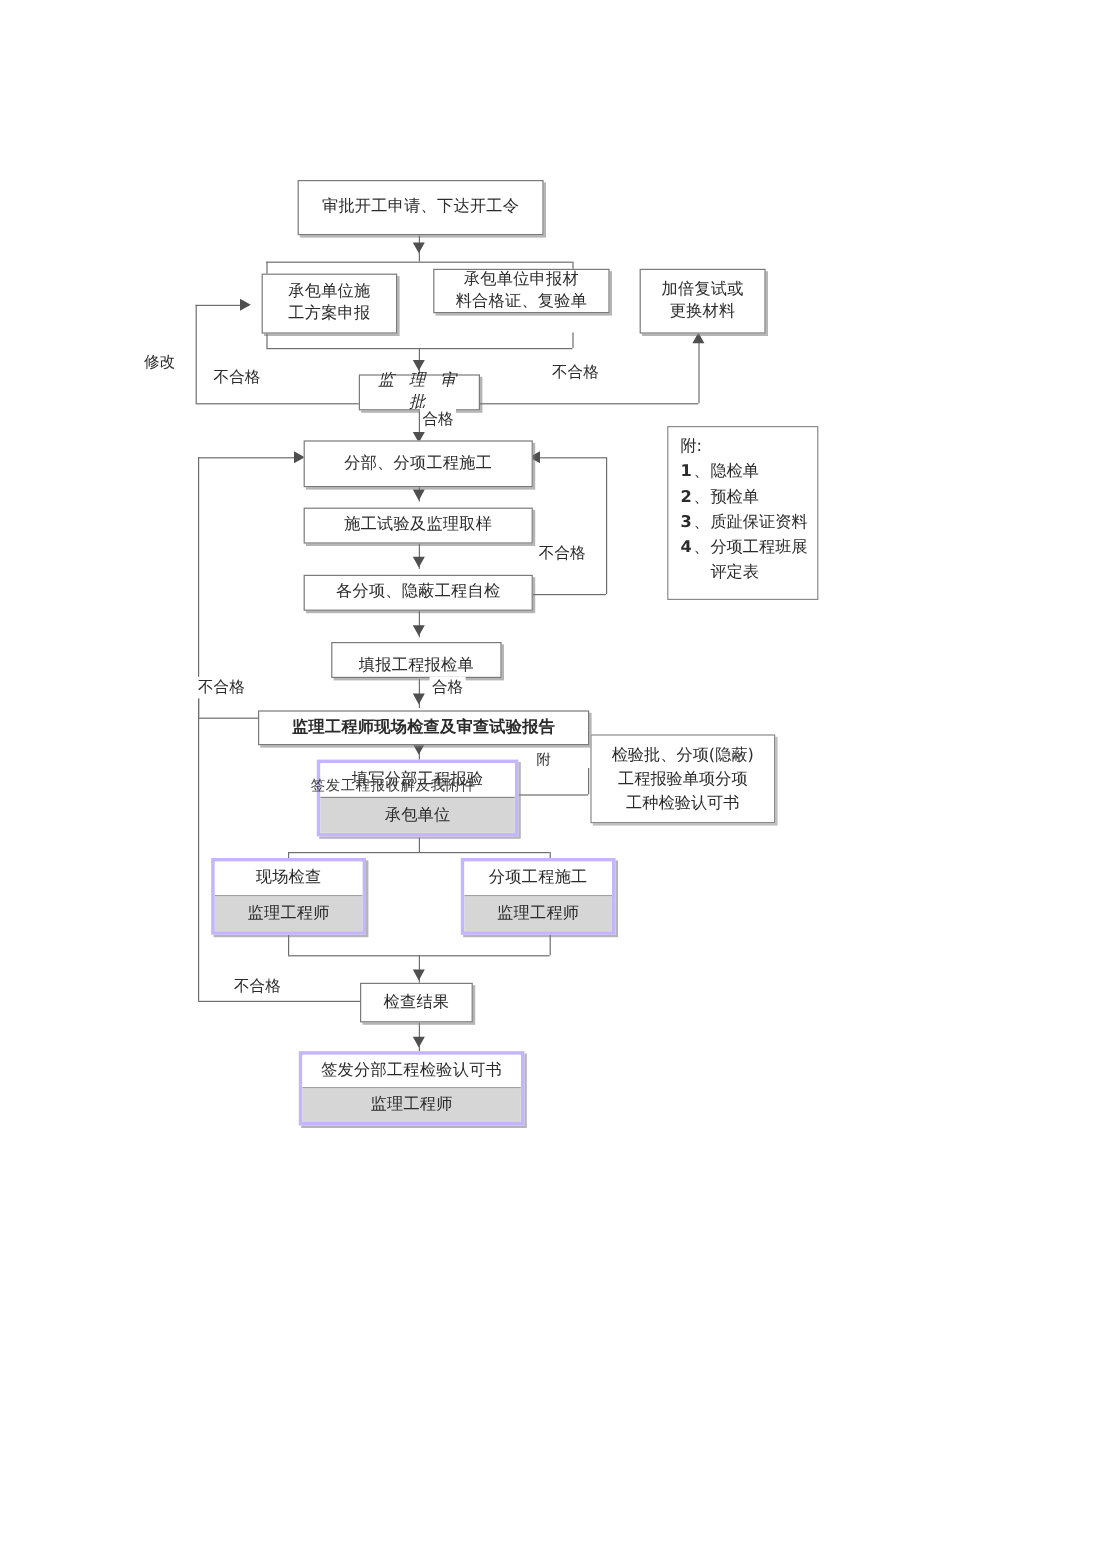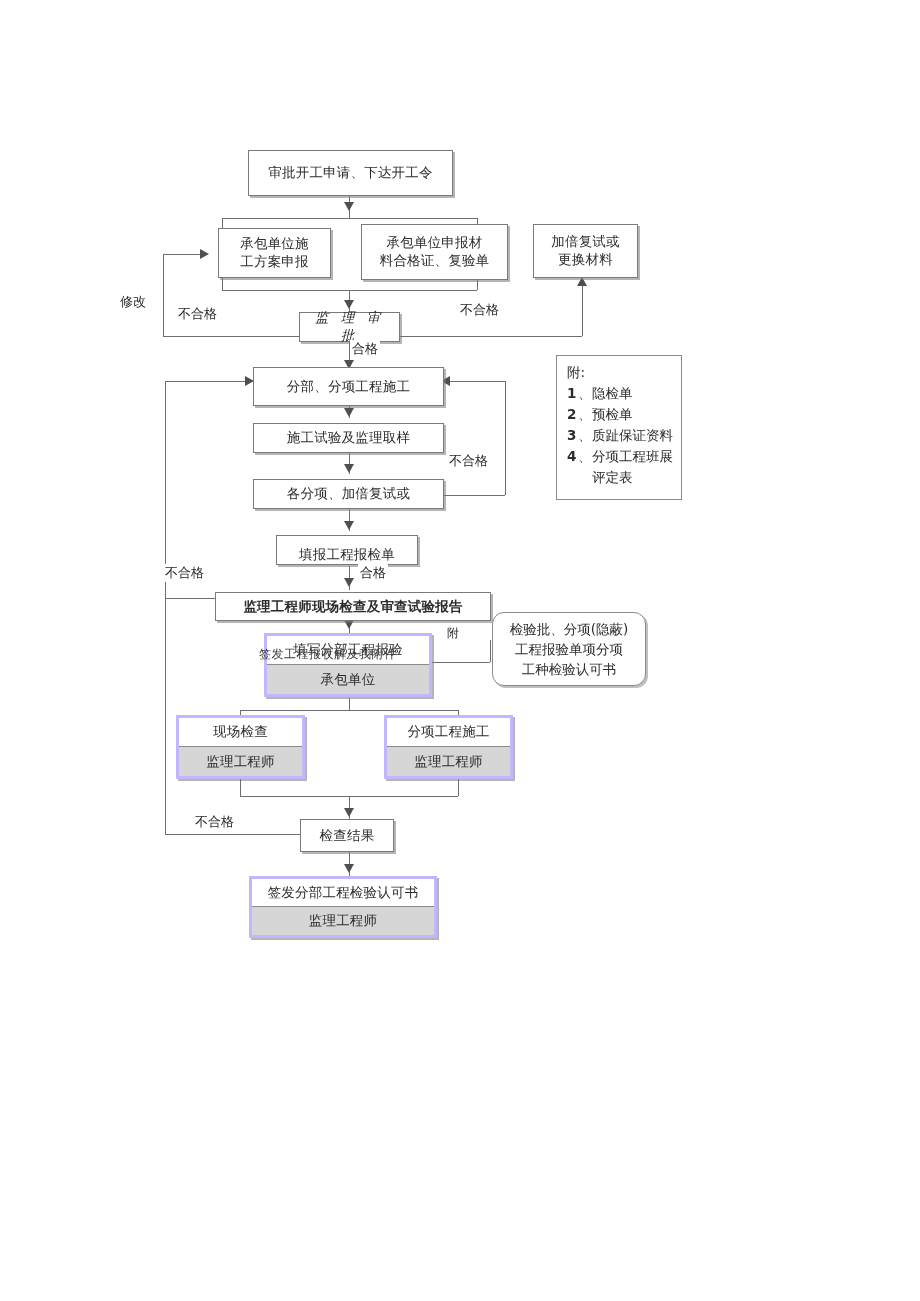--- a/index.html
+++ b/index.html
@@ -62,21 +62,21 @@
   }
 
   
   .frame {
     position: absolute;
     box-sizing: border-box;
     border: 1px solid #8a8a8a;
     background: #ffffff;
     z-index: 3;
   }
-  .frame.shadowed { box-shadow: 2px 2px 0 rgba(130,130,130,0.5); border-radius: 12px; }
+  .frame.shadowed { box-shadow: 2px 2px 0 rgba(130,130,130,0.5); }
 
   .legend {
     font-size: 13.5px;
     color: #2b2b2b;
     line-height: 1.55;
     padding: 6px 8px 4px 10px;
   }
   .legend .row { display: flex; }
   .legend .num { font-weight: bold; width: 11px; flex: none; }
   .legend .cjk-dun { width: 14px; flex: none; }
@@ -227,21 +227,21 @@
 
   <div class="node" style="left:248px; top:150px; width:205px; height:46px;">
     <span class="inner">审批开工申请、下达开工令</span>
   </div>
 
   <div class="node" style="left:218px; top:228px; width:113px; height:50px; flex-direction:column;">
     <span>承包单位施</span>
     <span>工方案申报</span>
   </div>
 
-  <div class="node" style="left:361px; top:224px; width:147px; height:56px; flex-direction:column;">
+  <div class="node" style="left:361px; top:224px; width:147px; height:37px; flex-direction:column;">
     <span>承包单位申报材</span>
     <span>料合格证、复验单</span>
   </div>
 
   <div class="node" style="left:533px; top:224px; width:105px; height:54px; flex-direction:column;">
     <span>加倍复试或</span>
     <span>更换材料</span>
   </div>
 
   <div class="node wide-space" style="left:299px; top:312px; width:101px; height:30px;">
@@ -250,21 +250,21 @@
 
   <div class="node" style="left:253px; top:367px; width:191px; height:39px;">
     <span class="inner">分部、分项工程施工</span>
   </div>
 
   <div class="node" style="left:253px; top:423px; width:191px; height:30px;">
     <span class="inner">施工试验及监理取样</span>
   </div>
 
   <div class="node" style="left:253px; top:479px; width:191px; height:30px;">
-    <span class="inner">各分项、加倍复试或</span>
+    <span class="inner">各分项、隐蔽工程自检</span>
   </div>
 
   <div class="node" style="left:276px; top:535px; width:142px; height:30px;align-items:flex-end;">
     <span class="inner">填报工程报检单</span>
   </div>
 
   <div class="node" style="left:215px; top:592px; width:276px; height:29px;font-weight:bold;">
     <span class="inner">监理工程师现场检查及审查试验报告</span>
   </div>
 

